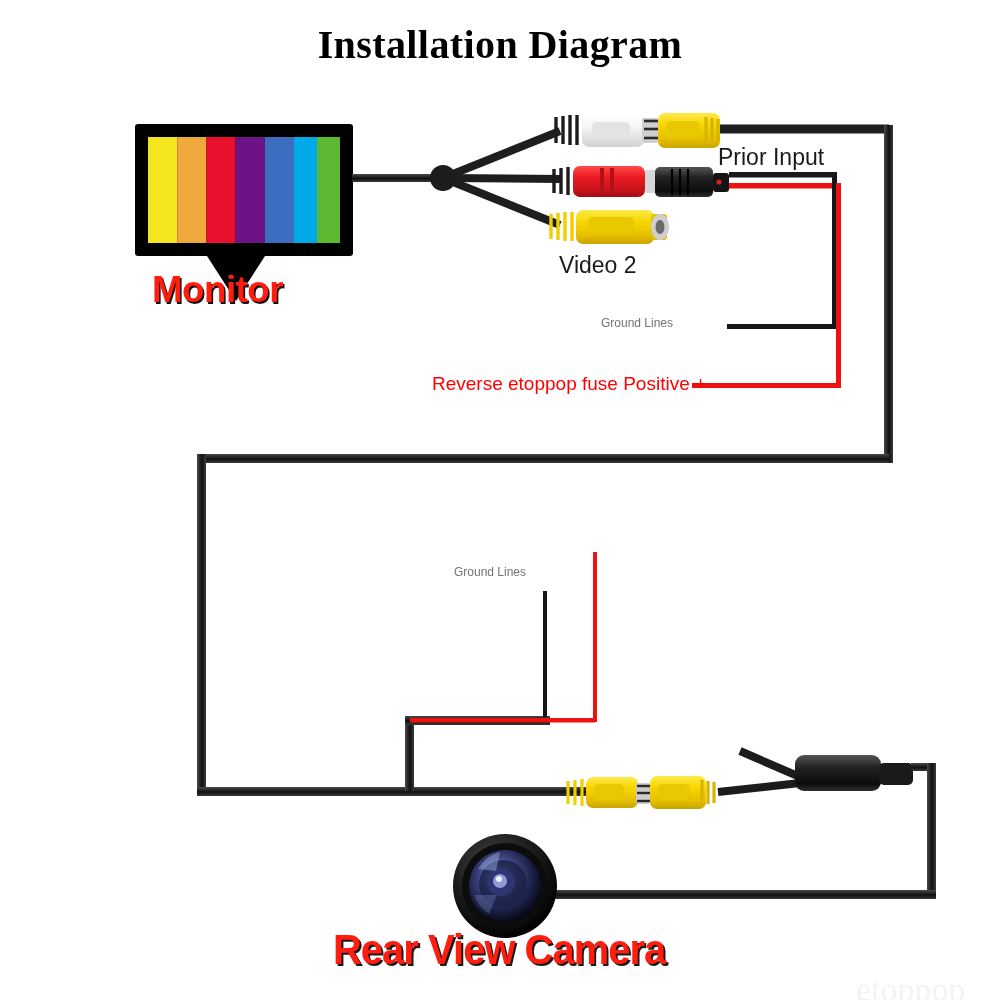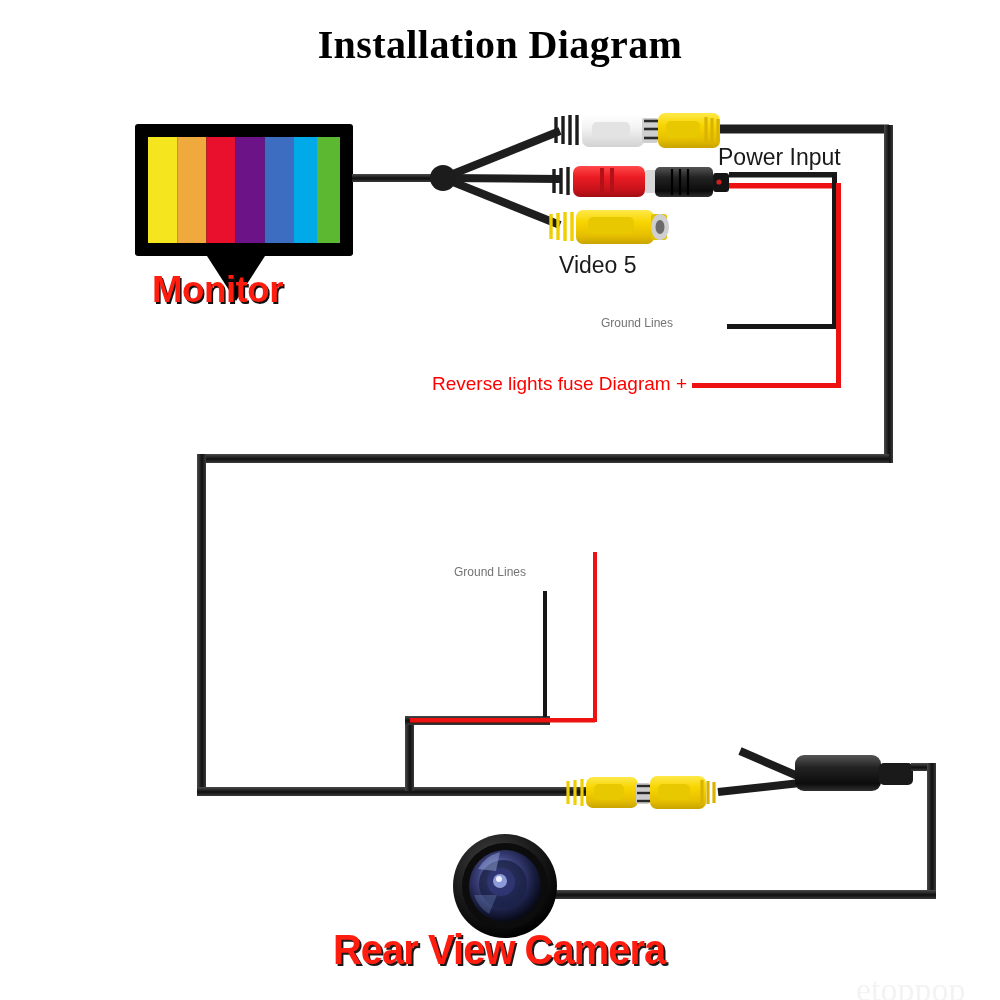--- a/index.html
+++ b/index.html
@@ -309,27 +309,27 @@
       <circle cx="499" cy="868" r="3" fill="#eef2ff"></circle>
       <path d="M 478 858 A 36 36 0 0 1 500 841 L 496 860 Z" fill="#9fb4e6" opacity="0.45"></path>
       <path d="M 474 884 A 36 36 0 0 0 489 903 L 497 884 Z" fill="#7f94cc" opacity="0.3"></path>
     </g>
 
   </svg>
 
   <div class="lbl" id="title">Installation Diagram</div>
 
 
-  <div class="lbl plain" id="lbl-power">Power Input</div>
-
-  <div class="lbl plain" id="lbl-video1">Video 5</div>
+  <div class="lbl plain" id="lbl-power">Prior Input</div>
+
+  <div class="lbl plain" id="lbl-video1">Video 2</div>
 
   <div class="lbl plain-sm" id="lbl-ground1">Ground Lines</div>
 
-  <div class="lbl red-lbl" id="lbl-fuse">Reverse lights fuse Diagram +</div>
+  <div class="lbl red-lbl" id="lbl-fuse">Reverse etoppop fuse Positive +</div>
 
 
   <div class="lbl plain-sm" id="lbl-ground2">Ground Lines</div>
 
   <div class="lbl" id="lbl-monitor">Monitor</div>
 
   <div class="lbl" id="lbl-camera">Rear View Camera</div>
 
   <div class="lbl" id="watermark">etoppop</div>
 

